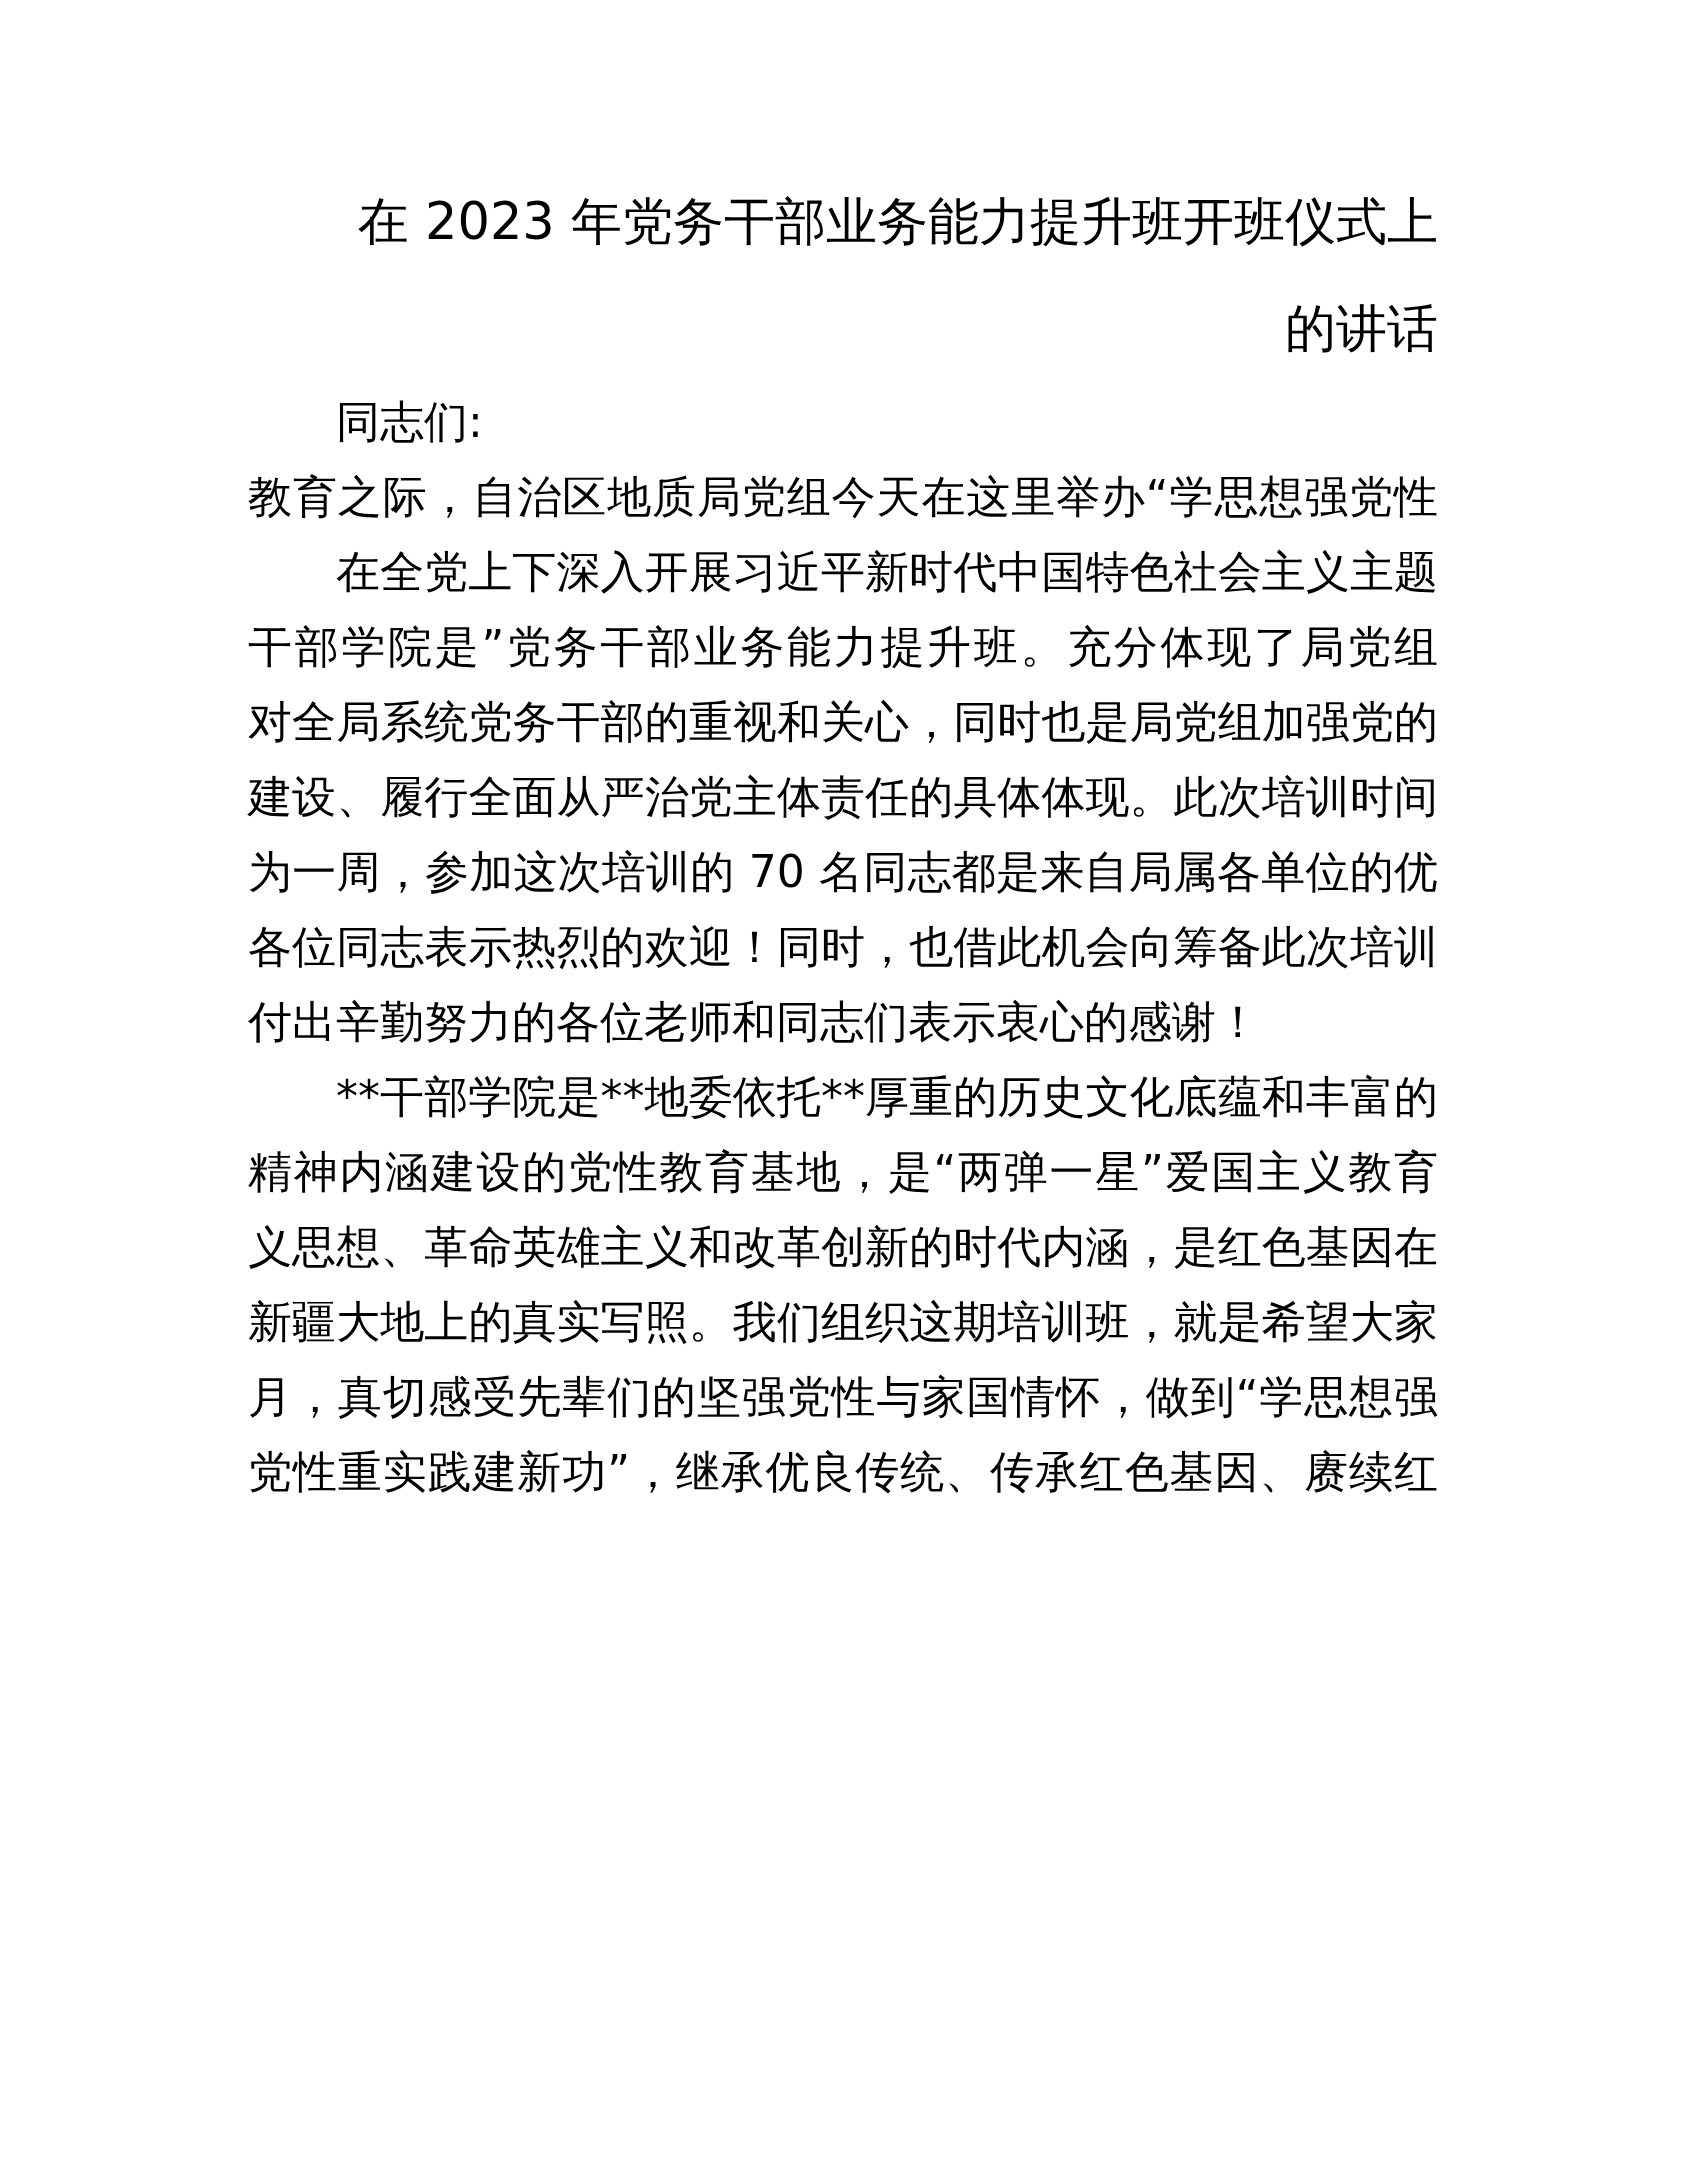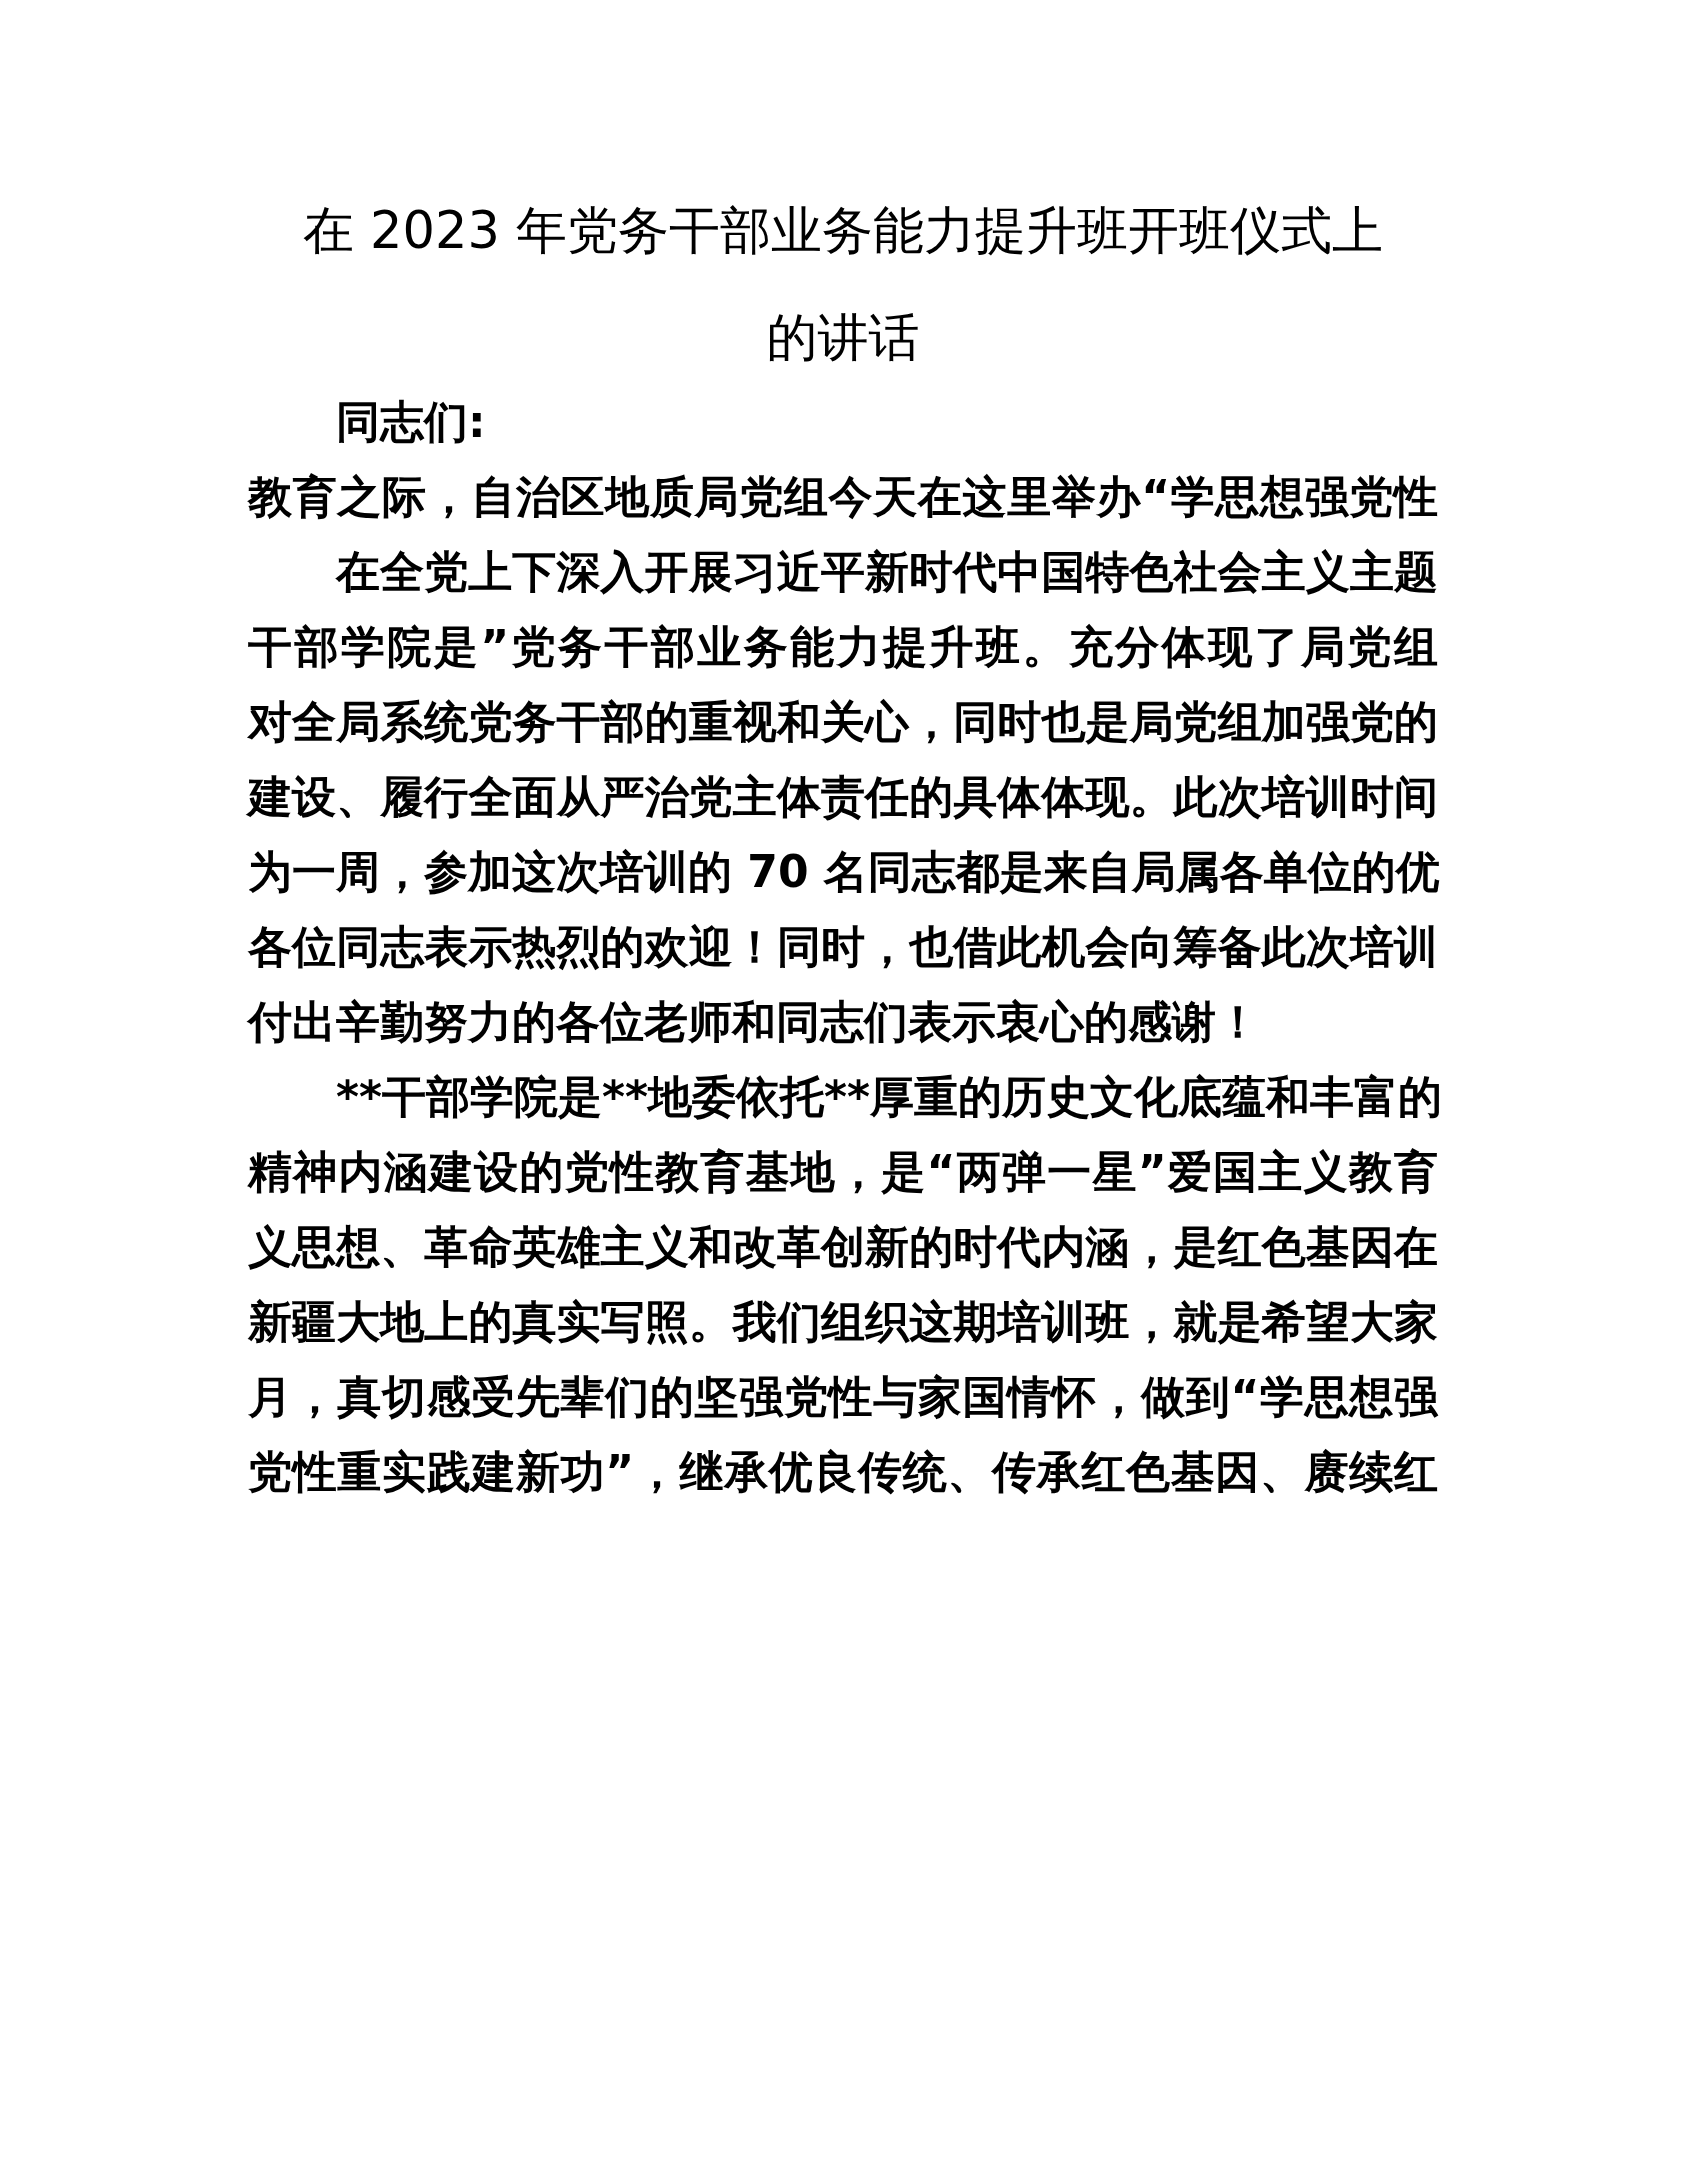--- a/index.html
+++ b/index.html
@@ -1,22 +1,22 @@
 <!DOCTYPE html>
 <html><head>
 <meta charset="utf-8">
 <style>
   html, body { margin: 0; padding: 0; background: #ffffff; }
   body { width: 1683px; height: 2178px; position: relative; overflow: hidden;
          font-family: "DejaVu Sans", "Liberation Sans", sans-serif; color: #000000; }
   .page { position: absolute; left: 248px; top: 0; width: 1190px; }
-  .title { position: absolute; top: 177px; left: 0; width: 1190px; text-align: center;
+  .title { position: absolute; top: 168px; left: 0; width: 1190px; text-align: right;
            font-size: 51px; line-height: 107px; font-weight: normal; margin: 0; letter-spacing: 0px; }
   .title span { display: block; white-space: nowrap; }
-  .body { position: absolute; top: 384px; left: 0; width: 1190px; font-weight: bold; }
+  .body { position: absolute; top: 384px; left: 0; width: 1190px; }
   .line { display: block; height: 75px; line-height: 75px; font-size: 44px; white-space: nowrap;
           text-align: justify; text-align-last: justify; }
   .line.indent { padding-left: 88px; }
   .line.last { text-align-last: left; }
   .salutation { text-align-last: left; }
 </style>
 </head>
 <body>
 
 <div class="page">

